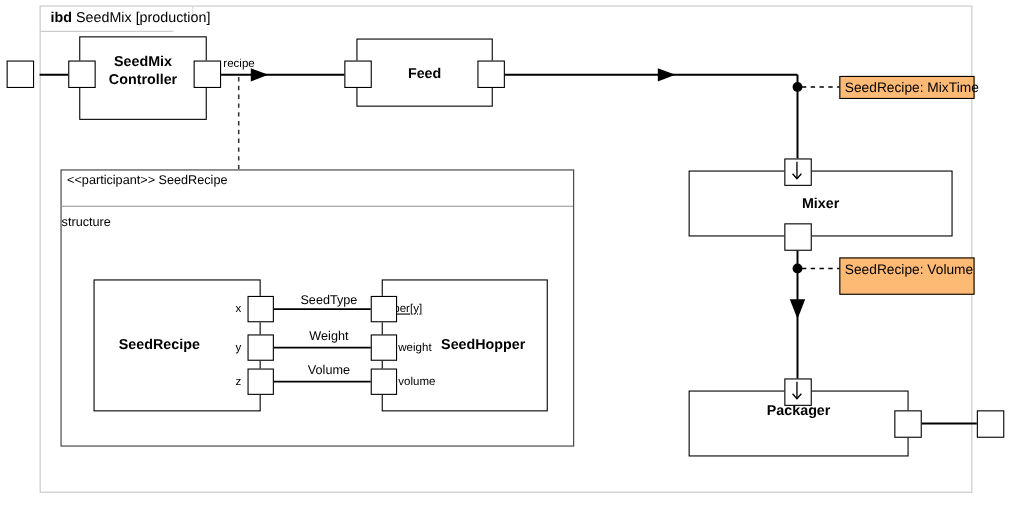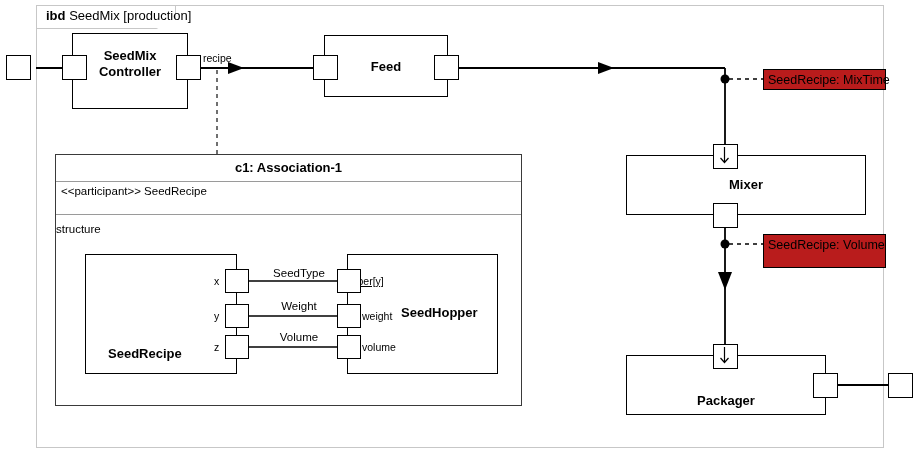--- a/index.html
+++ b/index.html
@@ -92,21 +92,21 @@
     white-space: nowrap;
     z-index: 7;
     line-height: 12px;
   }
 
   
   .note {
     position: absolute;
     box-sizing: border-box;
     border: 1.4px solid #000;
-    background: #b91c1c;
+    background: #fdba74;
     font-size: 12.5px;
     color: #000;
     white-space: nowrap;
     padding: 2px 4px 0 4px;
     line-height: 17px;
     z-index: 6;
   }
 
   
   .assoc {
@@ -241,43 +241,42 @@
   </div>
   <div class="port" style="left:713px; top:144px; width:25px; height:25px;">
     <svg class="port-arrow" width="25" height="25" style="left:-1.8px; top:-1.8px;">
       <line x1="12.5" y1="4" x2="12.5" y2="19" stroke="#000" stroke-width="1.2"></line>
       <polyline points="8.5,15 12.5,19.5 16.5,15" fill="none" stroke="#000" stroke-width="1.2"></polyline>
     </svg>
   </div>
   <div class="port" style="left:713px; top:203px; width:25px; height:25px;"></div>
 
   <div class="block" style="left:626px; top:355px; width:200px; height:60px;">
-    <div class="block-label" style="top:37px;">Packager</div>
+    <div class="block-label" style="top:9px;">Packager</div>
   </div>
   <div class="port" style="left:713px; top:344px; width:25px; height:25px;">
     <svg class="port-arrow" width="25" height="25" style="left:-1.8px; top:-1.8px;">
       <line x1="12.5" y1="4" x2="12.5" y2="19" stroke="#000" stroke-width="1.2"></line>
       <polyline points="8.5,15 12.5,19.5 16.5,15" fill="none" stroke="#000" stroke-width="1.2"></polyline>
     </svg>
   </div>
   <div class="port" style="left:813px; top:373px; width:25px; height:25px;"></div>
   <div class="port" style="left:888px; top:373px; width:25px; height:25px;"></div>
 
   <div class="assoc" style="left:55px; top:154px; width:467px; height:252px;">
-    <div class="assoc-title">c1: Association-1</div>
     <div class="assoc-participants">
       <div>&lt;&lt;participant&gt;&gt; SeedRecipe</div>
     </div>
     <div class="assoc-body">
       <div class="structure-label">structure</div>
     </div>
   </div>
 
   <div class="block" style="left:85px; top:254px; width:152px; height:120px; z-index:6;">
-    <div class="block-label" style="top:50px; text-align:left; padding-left:22px; width:auto;margin-top:41px;">SeedRecipe</div>
+    <div class="block-label" style="top:50px; text-align:left; padding-left:22px; width:auto;">SeedRecipe</div>
   </div>
   <div class="block" style="left:347px; top:254px; width:151px; height:120px; z-index:6;">
     <div class="block-label" style="top:50px; text-align:left; padding-left:53px; width:auto;">SeedHopper</div>
   </div>
 
   <svg style="position:absolute; left:0; top:0; width:921px; height:460px; z-index:7; pointer-events:none;">
     <line x1="247" y1="281" x2="348" y2="281" stroke="#000" stroke-width="1.6"></line>
     <line x1="247" y1="316" x2="348" y2="316" stroke="#000" stroke-width="1.6"></line>
     <line x1="247" y1="347" x2="348" y2="347" stroke="#000" stroke-width="1.6"></line>
   </svg>

